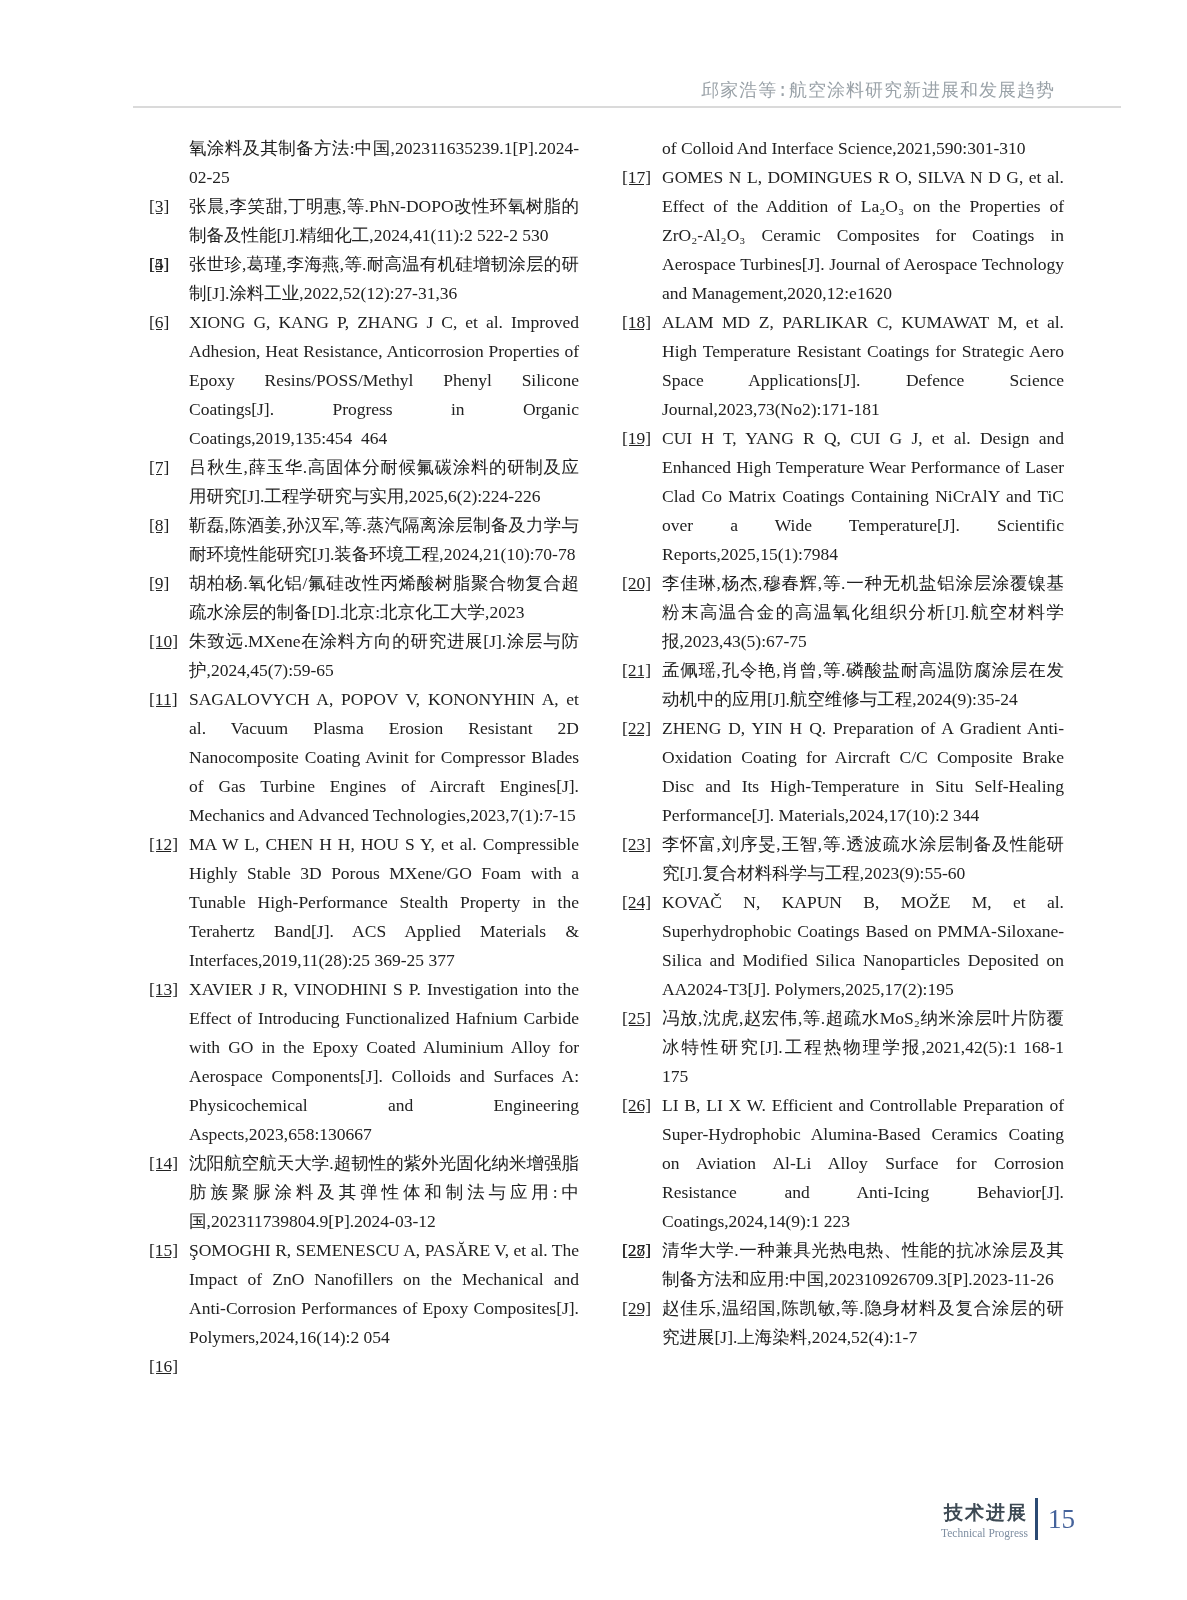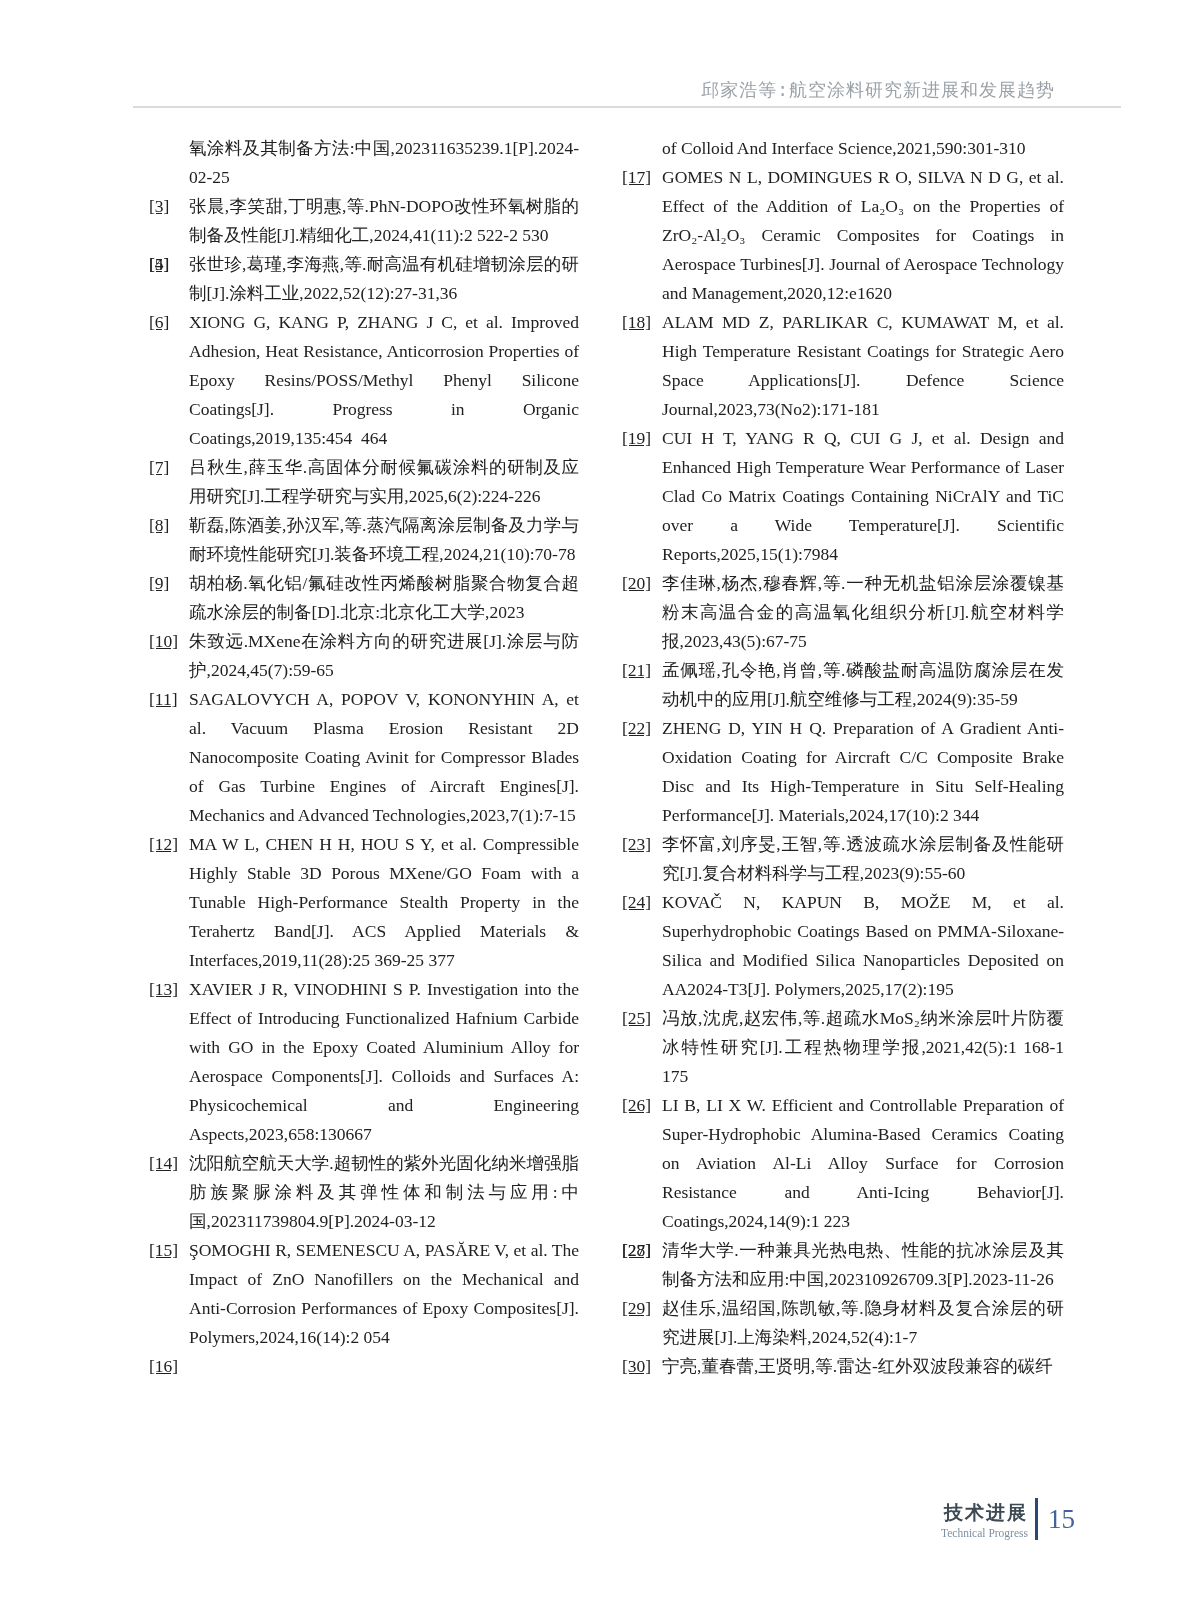--- a/index.html
+++ b/index.html
@@ -106,30 +106,29 @@
       <div class="ref"><span class="ref-label">[14]</span><span class="ref-text">沈阳航空航天大学.超韧性的紫外光固化纳米增强脂肪族聚脲涂料及其弹性体和制法与应用:中国,202311739804.9[P].2024-03-12</span></div>
       <div class="ref"><span class="ref-label">[15]</span><span class="ref-text">ŞOMOGHI R, SEMENESCU A, PASĂRE V, et al. The Impact of ZnO Nanofillers on the Mechanical and Anti-Corrosion Performances of Epoxy Composites[J]. Polymers,2024,16(14):2 054</span></div>
       <div class="ref"><span class="ref-label">[16]</span></div>
     </div>
   <div class="col col-right" id="col-right">
       <div class="ref"><span class="ref-text">of Colloid And Interface Science,2021,590:301-310</span></div>
       <div class="ref"><span class="ref-label">[17]</span><span class="ref-text">GOMES N L, DOMINGUES R O, SILVA N D G, et al. Effect of the Addition of La₂O₃ on the Properties of ZrO₂-Al₂O₃ Ceramic Composites for Coatings in Aerospace Turbines[J]. Journal of Aerospace Technology and Management,2020,12:e1620</span></div>
       <div class="ref"><span class="ref-label">[18]</span><span class="ref-text">ALAM MD Z, PARLIKAR C, KUMAWAT M, et al. High Temperature Resistant Coatings for Strategic Aero Space Applications[J]. Defence Science Journal,2023,73(No2):171-181</span></div>
       <div class="ref"><span class="ref-label">[19]</span><span class="ref-text">CUI H T, YANG R Q, CUI G J, et al. Design and Enhanced High Temperature Wear Performance of Laser Clad Co Matrix Coatings Containing NiCrAlY and TiC over a Wide Temperature[J]. Scientific Reports,2025,15(1):7984</span></div>
       <div class="ref"><span class="ref-label">[20]</span><span class="ref-text">李佳琳,杨杰,穆春辉,等.一种无机盐铝涂层涂覆镍基粉末高温合金的高温氧化组织分析[J].航空材料学报,2023,43(5):67-75</span></div>
-      <div class="ref"><span class="ref-label">[21]</span><span class="ref-text">孟佩瑶,孔令艳,肖曾,等.磷酸盐耐高温防腐涂层在发动机中的应用[J].航空维修与工程,2024(9):35-59</span></div>
+      <div class="ref"><span class="ref-label">[21]</span><span class="ref-text">孟佩瑶,孔令艳,肖曾,等.磷酸盐耐高温防腐涂层在发动机中的应用[J].航空维修与工程,2024(9):35-24</span></div>
       <div class="ref"><span class="ref-label">[22]</span><span class="ref-text">ZHENG D, YIN H Q. Preparation of A Gradient Anti-Oxidation Coating for Aircraft C/C Composite Brake Disc and Its High-Temperature in Situ Self-Healing Performance[J]. Materials,2024,17(10):2 344</span></div>
       <div class="ref"><span class="ref-label">[23]</span><span class="ref-text">李怀富,刘序旻,王智,等.透波疏水涂层制备及性能研究[J].复合材料科学与工程,2023(9):55-60</span></div>
       <div class="ref"><span class="ref-label">[24]</span><span class="ref-text">KOVAČ N, KAPUN B, MOŽE M, et al. Superhydrophobic Coatings Based on PMMA-Siloxane-Silica and Modified Silica Nanoparticles Deposited on AA2024-T3[J]. Polymers,2025,17(2):195</span></div>
       <div class="ref"><span class="ref-label">[25]</span><span class="ref-text">冯放,沈虎,赵宏伟,等.超疏水MoS₂纳米涂层叶片防覆冰特性研究[J].工程热物理学报,2021,42(5):1 168-1 175</span></div>
       <div class="ref"><span class="ref-label">[26]</span><span class="ref-text">LI B, LI X W. Efficient and Controllable Preparation of Super-Hydrophobic Alumina-Based Ceramics Coating on Aviation Al-Li Alloy Surface for Corrosion Resistance and Anti-Icing Behavior[J]. Coatings,2024,14(9):1 223</span></div>
       <div class="ref"><span class="ref-label">[27]</span></div>
       <div class="ref"><span class="ref-label">[28]</span><span class="ref-text">清华大学.一种兼具光热电热、性能的抗冰涂层及其制备方法和应用:中国,202310926709.3[P].2023-11-26</span></div>
       <div class="ref"><span class="ref-label">[29]</span><span class="ref-text">赵佳乐,温绍国,陈凯敏,等.隐身材料及复合涂层的研究进展[J].上海染料,2024,52(4):1-7</span></div>
-      <div class="ref"><span class="ref-label">[30]</span><span class="ref-text">宁亮,董春蕾,王贤明,等.雷达-红外双波段兼容的碳纤</span></div>
     </div>
 </div>
 
 <div class="footer">
   <div class="footer-labels">
     <div class="footer-cn">技术进展</div>
     <div class="footer-en">Technical Progress</div>
   </div>
   <div class="footer-bar"></div>
   <div class="footer-page">15</div>

